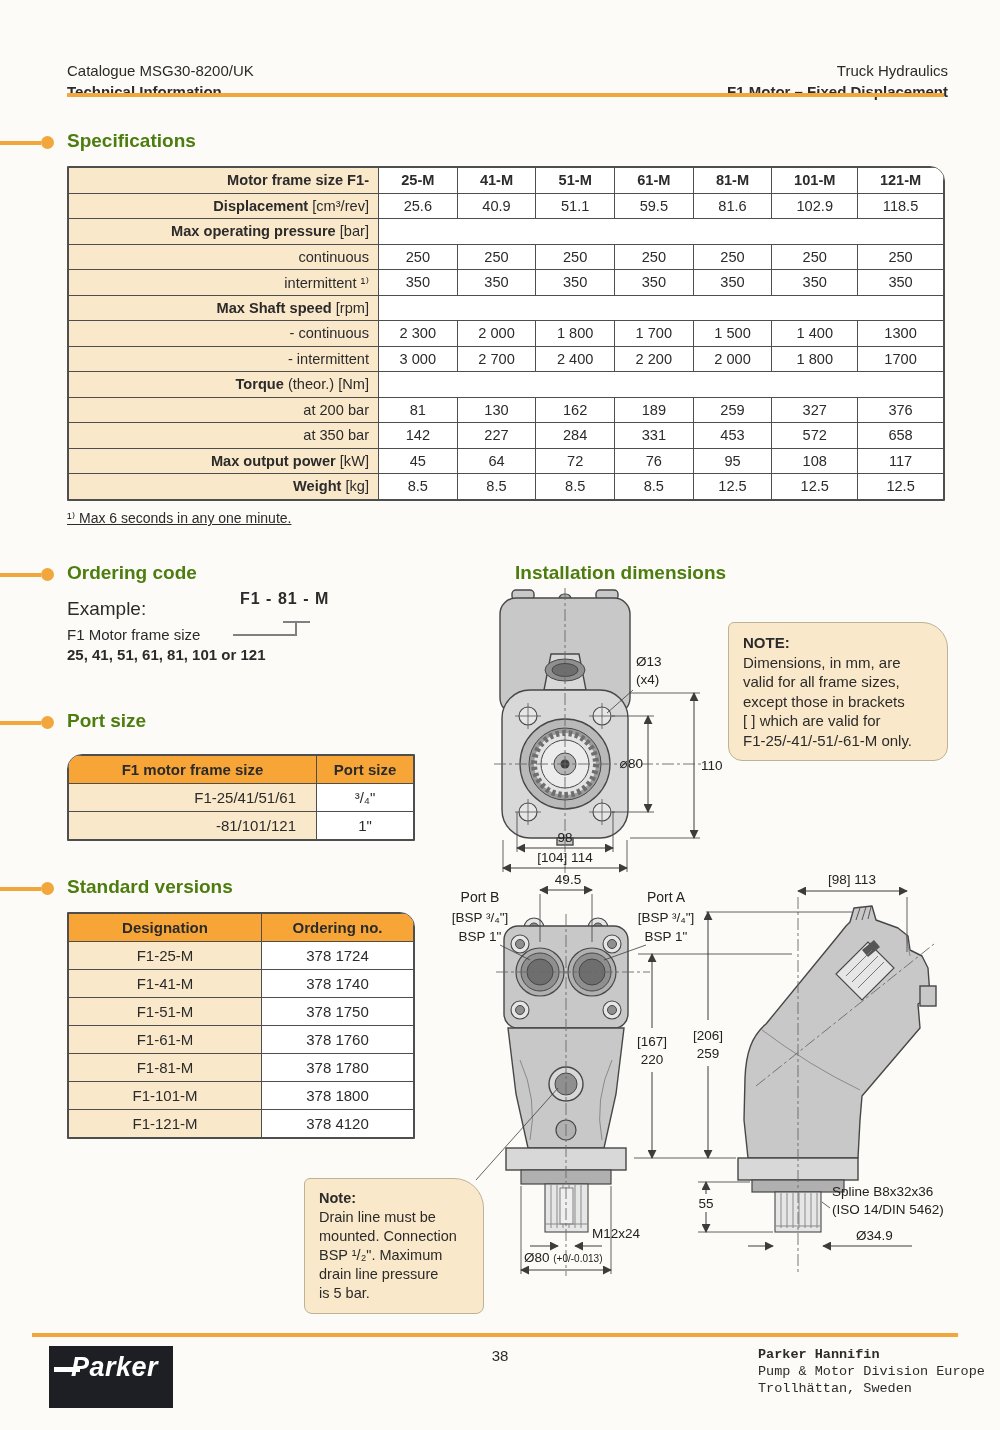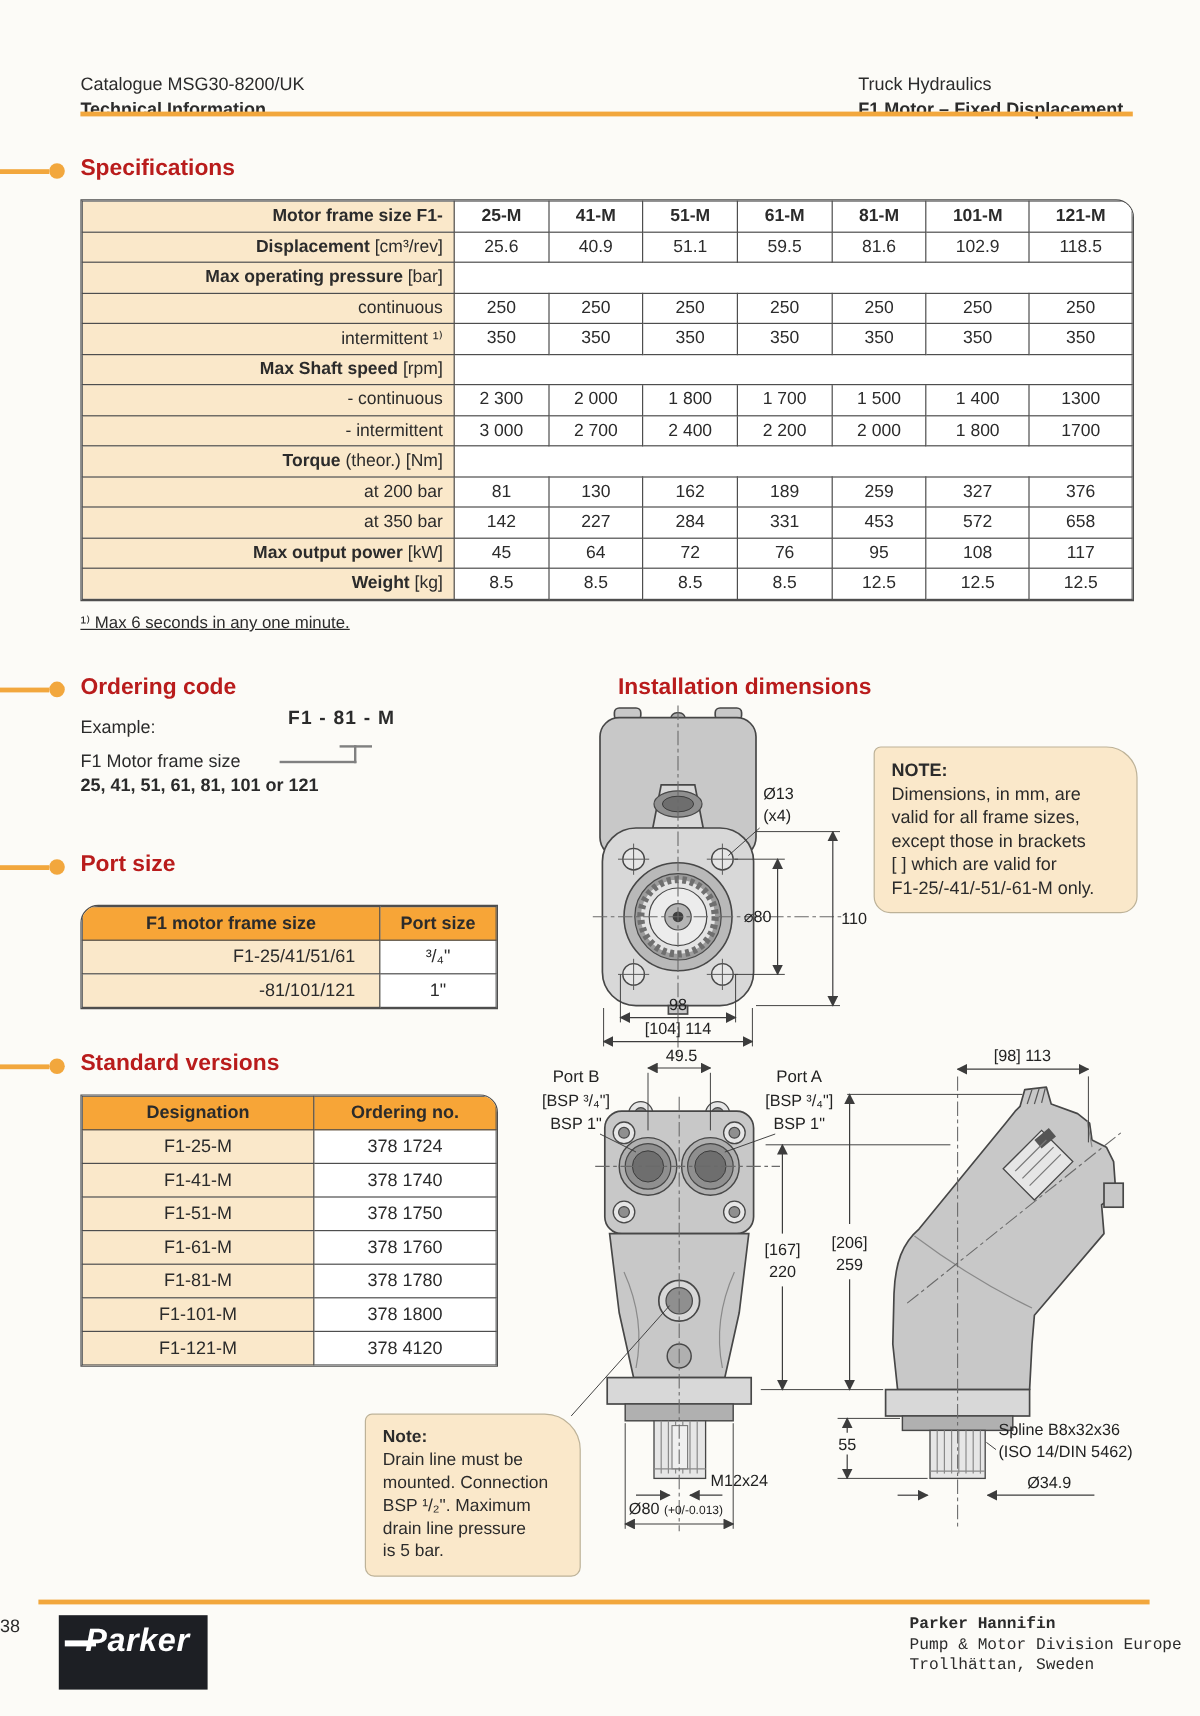--- a/index.html
+++ b/index.html
@@ -10,27 +10,27 @@
     --line:#4e4e4e;
   }
   html,body{margin:0;padding:0;}
   body{font-family:"Liberation Sans","DejaVu Sans",sans-serif;color:var(--ink);}
   .page{position:relative;width:1000px;height:1430px;background:#fcfbf7;overflow:hidden;}
 
   
   .hdr{position:absolute;top:40px;font-size:15px;line-height:21px;margin-top:20px;}
   .hdr .b{font-weight:bold;}
   .hdr-left{left:67px;}
-  .hdr-right{right:64px;}
+  .hdr-right{right:52px;text-align:right;}
   .hdr-rule{position:absolute;left:67px;right:56px;top:93px;height:4px;background:var(--accent);}
 
   
   .lead{position:absolute;left:0;width:41px;height:3.5px;background:var(--accent);}
   .lead::after{content:"";position:absolute;right:-13px;top:-5px;width:13px;height:13px;border-radius:50%;background:var(--accent);}
-  .sec-head{position:absolute;font-size:19px;font-weight:bold;color:#b91c1c;}
+  .sec-head{position:absolute;font-size:19px;font-weight:bold;color:#4d7c0f;}
 
   
   .tbl-wrap{position:absolute;border:1.5px solid var(--line);overflow:hidden;background:#fff;}
   .tbl-wrap table{border-collapse:collapse;width:100%;}
   .tbl-wrap td{border:1px solid var(--line);font-size:14.6px;padding:0 8px;height:24.5px;}
   td.hd{background:var(--hdr);font-weight:bold;}
   td.lbl{background:var(--cream);text-align:right;}
   td.val{background:#fff;text-align:center;}
   td.merge{background:#fff;}
   .spec-wrap{left:67px;top:166px;width:876px;border-radius:0 15px 0 0;}
@@ -41,21 +41,21 @@
   .port-wrap td.lbl{padding-right:20px;}
   .port-wrap td.hd{text-align:center;}
   .vers-wrap{left:67px;top:912px;width:346px;border-radius:0 15px 0 0;}
   .vers-wrap td{height:27px;font-size:15px;text-align:center;}
   .vers-wrap td:first-child{width:176px;}
   .vers-wrap td.lbl{text-align:center;}
 
   .footnote{position:absolute;left:67px;top:510px;font-size:14px;text-decoration:underline;}
 
   
-  .ord-example{position:absolute;left:67px;top:598px;font-size:15px;}
+  .ord-example{position:absolute;left:67px;top:598px;font-size:19px;}
   .ord-code{position:absolute;left:240px;top:590px;font-size:16px;font-weight:bold;letter-spacing:1px;}
   .ord-line{position:absolute;background:#808080;}
   .ord-frame-label{position:absolute;left:67px;top:626px;font-size:15px;}
   .ord-frame-sizes{position:absolute;left:67px;top:646px;font-size:15px;font-weight:bold;}
 
   
   .note-box{position:absolute;background:var(--cream);border:1px solid #bdb298;font-size:15px;line-height:19.5px;padding:10px 14px;}
   .note-box .nb-title{font-weight:bold;}
   .note-right{left:728px;top:622px;width:190px;border-radius:6px 26px 14px 14px;}
   .note-drain{left:304px;top:1178px;width:150px;border-radius:6px 30px 8px 8px;font-size:14.5px;line-height:19px;}
@@ -73,21 +73,21 @@
   .ext{stroke:#3c3c3c;stroke-width:0.8;fill:none;}
   .thin{stroke:#8a8a8a;stroke-width:1;fill:none;}
   .dimtxt{font-size:13.5px;fill:#222;}
   .dimtxt2{font-size:14px;fill:#222;}
 
   
   .ftr-rule{position:absolute;left:32px;right:42px;top:1333px;height:4px;background:var(--accent);}
   .logo{position:absolute;left:49px;top:1346px;width:124px;height:62px;background:#1d1f24;}
   .logo::before{content:"";position:absolute;left:5px;top:21px;width:26px;height:5px;background:#fff;}
   .logo span{position:absolute;left:22px;top:6px;color:#fff;font-size:27px;font-weight:bold;font-style:italic;letter-spacing:0.5px;}
-  .page-num{position:absolute;left:0;right:0;top:1347px;text-align:left;font-size:15px;}
+  .page-num{position:absolute;left:0;right:0;top:1347px;text-align:center;font-size:15px;}
   .ftr-right{position:absolute;left:758px;top:1346px;font-size:13.5px;line-height:17px;font-family:Liberation Mono, monospace;}
   .ftr-right .b{font-weight:bold;}
 </style>
 </head>
 <body>
 
 <div class="page">
 
   <div class="hdr hdr-left">
     <div>Catalogue MSG30-8200/UK</div>

